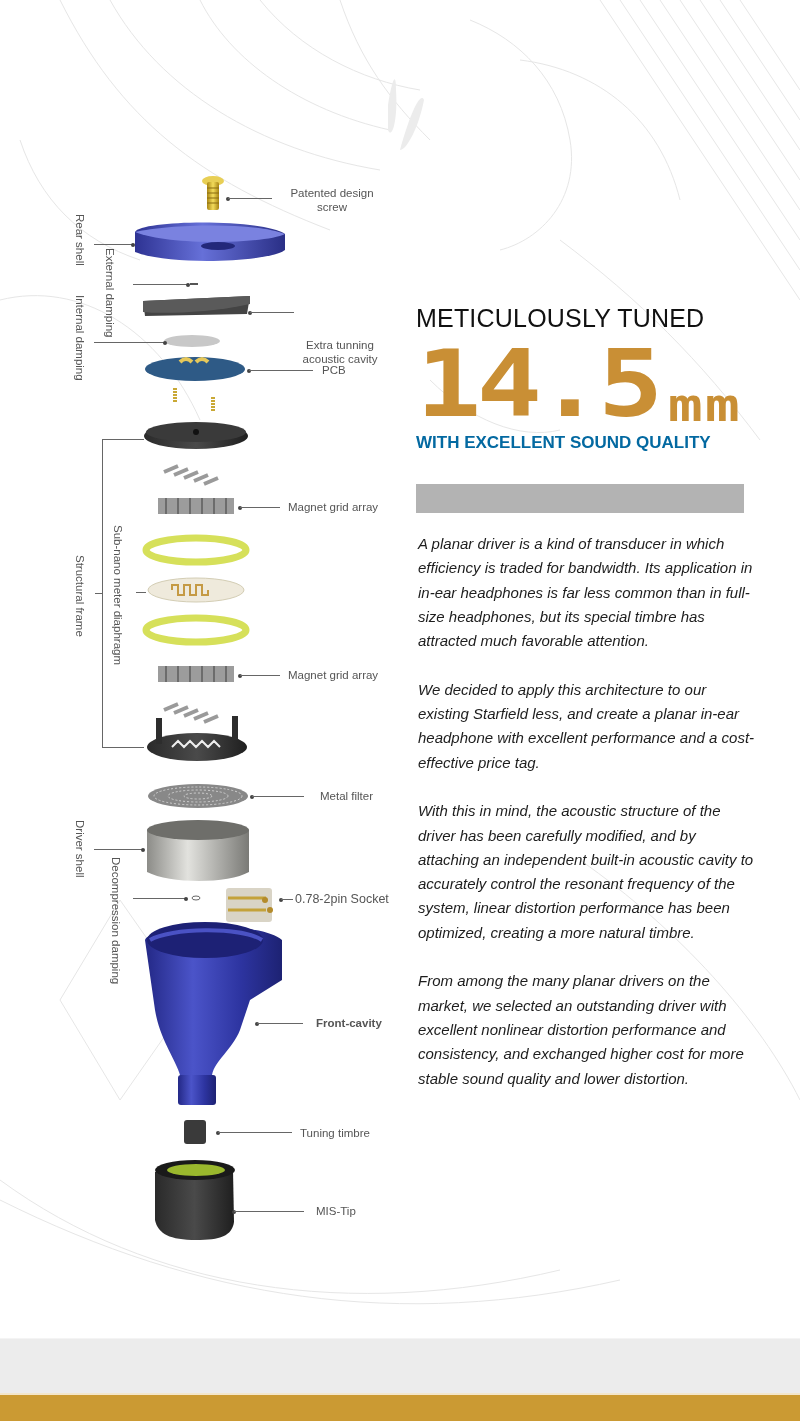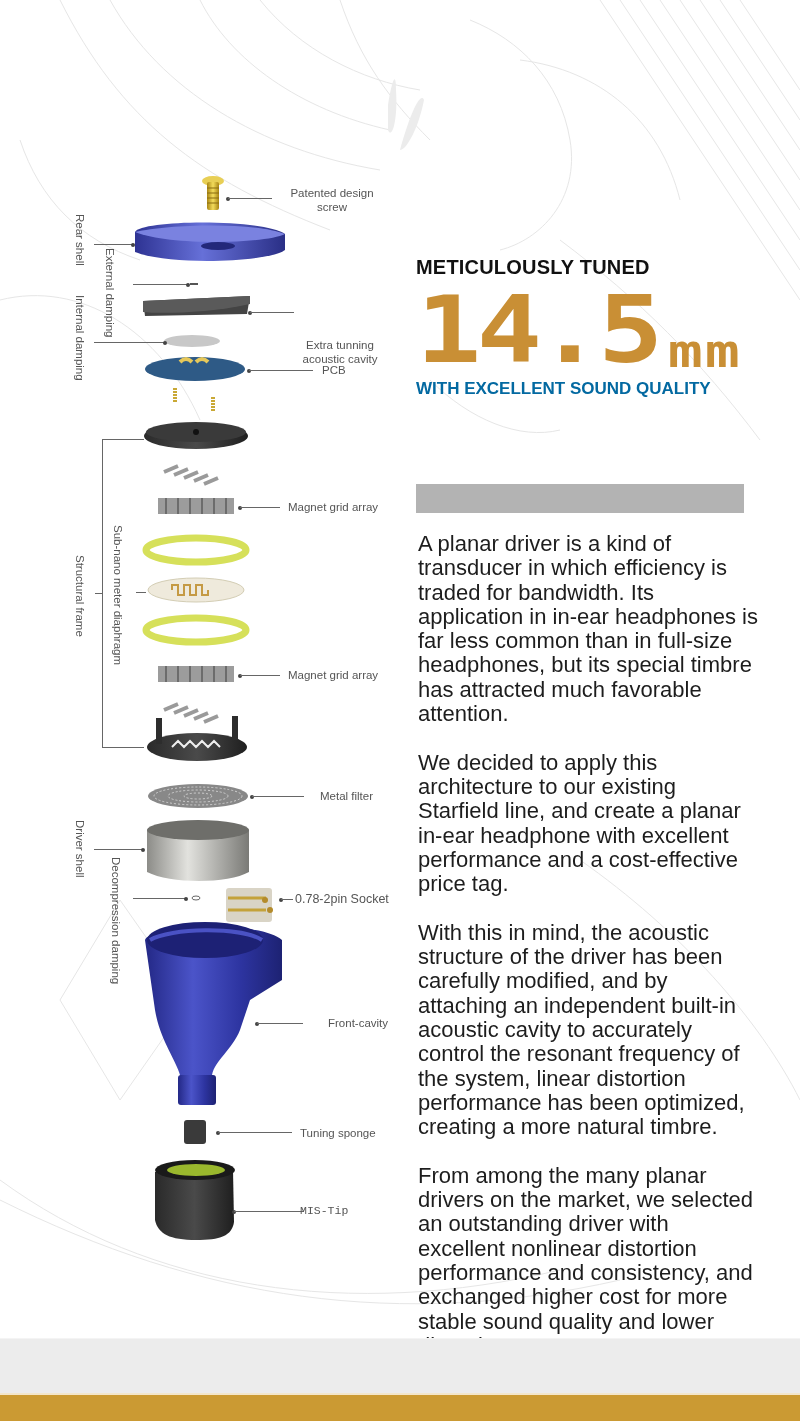--- a/index.html
+++ b/index.html
@@ -2,29 +2,29 @@
 <html><head>
   <meta charset="utf-8">
   <style>
     * { box-sizing: border-box; margin: 0; padding: 0; }
     html, body { width: 800px; height: 1421px; overflow: hidden; background: #ffffff; }
     body { position: relative; font-family: "Liberation Sans", sans-serif; color: #1a1a1a; }
 
     .bg-sketch { position: absolute; left: 0; top: 0; width: 800px; height: 1340px; pointer-events: none; }
 
     .headline { position: absolute; left: 416px; top: 256px; width: 340px; }
-    .headline .h1 { font-weight: 700; font-size: 20px; letter-spacing: 0.2px; color: #111; white-space: nowrap; }
+    .headline .h1 { font-weight: 400; font-size: 25px; letter-spacing: 0.2px; color: #111; white-space: nowrap; margin-top: 48px; }
     .headline .big { margin-top: 8px; display: flex; align-items: flex-end; height: 84px; }
     .big .num { font-family: "DejaVu Sans Mono", monospace; font-weight: 700; font-size: 92px; line-height: 80px; color: #c98f35; letter-spacing: -4px; transform: scaleX(1.18); transform-origin: left bottom; display: inline-block; }
     .big .unit { font-family: "DejaVu Sans Mono", monospace; font-weight: 700; font-size: 46px; line-height: 40px; color: #c98f35; margin-left: 46px; letter-spacing: 2px; transform: scaleX(1.25); transform-origin: left bottom; display: inline-block; }
     .headline .h2 { margin-top: 12px; font-weight: 700; font-size: 38px; color: #111; white-space: nowrap; letter-spacing: -0.3px; }
     .headline .h3 { margin-top: 8px; font-weight: 700; font-size: 17px; color: #0369a1; white-space: nowrap; }
     .gray-bar { position: absolute; left: 416px; top: 484px; width: 328px; height: 29px; background: #b3b3b3; }
 
-    .body-text { position: absolute; left: 418px; top: 532px; width: 340px; font-size: 22px; line-height: 24.3px; color: #1d1d1d; }
+    .body-text { position: absolute; left: 418px; top: 532px; width: 340px; font-size: 15px; line-height: 24.3px; color: #1d1d1d; font-style: italic; }
     .body-text p { margin-bottom: 24.3px; }
 
     .diagram { position: absolute; left: 0; top: 0; width: 400px; height: 1300px; padding-left: 46px; }
     .label { position: absolute; font-size: 11.5px; color: #555; line-height: 14px; text-align: center; white-space: nowrap; }
     .vlabel { position: absolute; font-size: 11.5px; color: #555; writing-mode: vertical-rl; white-space: nowrap; }
     .leader { position: absolute; height: 1px; background: #666; }
     .vline { position: absolute; width: 1px; background: #666; }
     .dot { position: absolute; width: 4px; height: 4px; border-radius: 50%; background: #444; }
 
     .footer-gray { position: absolute; left: 0; top: 1338px; width: 800px; height: 55px; background: #ececec; border-top: 1px solid #f4f4f4; }
@@ -192,29 +192,29 @@
   <div class="dot" style="left:250px;top:795px;"></div>
   <div class="leader" style="left:252px;top:796px;width:52px;"></div>
   <div class="label" style="left:320px;top:789px;">Metal filter</div>
 
   <div class="dot" style="left:279px;top:898px;"></div>
   <div class="leader" style="left:281px;top:899px;width:12px;"></div>
   <div class="label" style="left:295px;top:892px;font-size:12.5px;">0.78-2pin Socket</div>
 
   <div class="dot" style="left:255px;top:1022px;"></div>
   <div class="leader" style="left:257px;top:1023px;width:46px;"></div>
-  <div class="label" style="left:328px;top:1016px;">Front-cavity</div>
+  <div class="label" style="left:316px;top:1016px;font-weight:bold;">Front-cavity</div>
 
   <div class="dot" style="left:216px;top:1131px;"></div>
   <div class="leader" style="left:218px;top:1132px;width:74px;"></div>
-  <div class="label" style="left:300px;top:1126px;">Tuning sponge</div>
+  <div class="label" style="left:300px;top:1126px;">Tuning timbre</div>
 
   <div class="dot" style="left:232px;top:1210px;"></div>
   <div class="leader" style="left:234px;top:1211px;width:70px;"></div>
-  <div class="label" style="left:300px;top:1204px;font-family:Liberation Mono, monospace;">MIS-Tip</div>
+  <div class="label" style="left:316px;top:1204px;">MIS-Tip</div>
 
   <div class="vlabel" style="left:74px;top:214px;">Rear shell</div>
   <div class="leader" style="left:94px;top:244px;width:38px;"></div>
   <div class="dot" style="left:131px;top:243px;"></div>
 
   <div class="vlabel" style="left:104px;top:248px;">External damping</div>
   <div class="leader" style="left:133px;top:284px;width:54px;"></div>
   <div class="dot" style="left:186px;top:283px;"></div>
 
   <div class="vlabel" style="left:74px;top:295px;">Internal damping</div>
@@ -244,19 +244,19 @@
   <div class="big">
     <span class="num">14.5</span>
     <span class="unit">mm</span>
   </div>
   <div class="h3">WITH EXCELLENT SOUND QUALITY</div>
 </div>
 <div class="gray-bar"></div>
 
 <div class="body-text">
   <p>A planar driver is a kind of transducer in which efficiency is traded for bandwidth. Its application in in-ear headphones is far less common than in full-size headphones, but its special timbre has attracted much favorable attention.</p>
-  <p>We decided to apply this architecture to our existing Starfield line, and create a planar in-ear headphone with excellent performance and a cost-effective price tag.</p>
+  <p>We decided to apply this architecture to our existing Starfield less, and create a planar in-ear headphone with excellent performance and a cost-effective price tag.</p>
   <p>With this in mind, the acoustic structure of the driver has been carefully modified, and by attaching an independent built-in acoustic cavity to accurately control the resonant frequency of the system, linear distortion performance has been optimized, creating a more natural timbre.</p>
   <p>From among the many planar drivers on the market, we selected an outstanding driver with excellent nonlinear distortion performance and consistency, and exchanged higher cost for more stable sound quality and lower distortion.</p>
 </div>
 
 <div class="footer-gray"></div>
 <div class="footer-gold"></div>
 
 </body></html>

